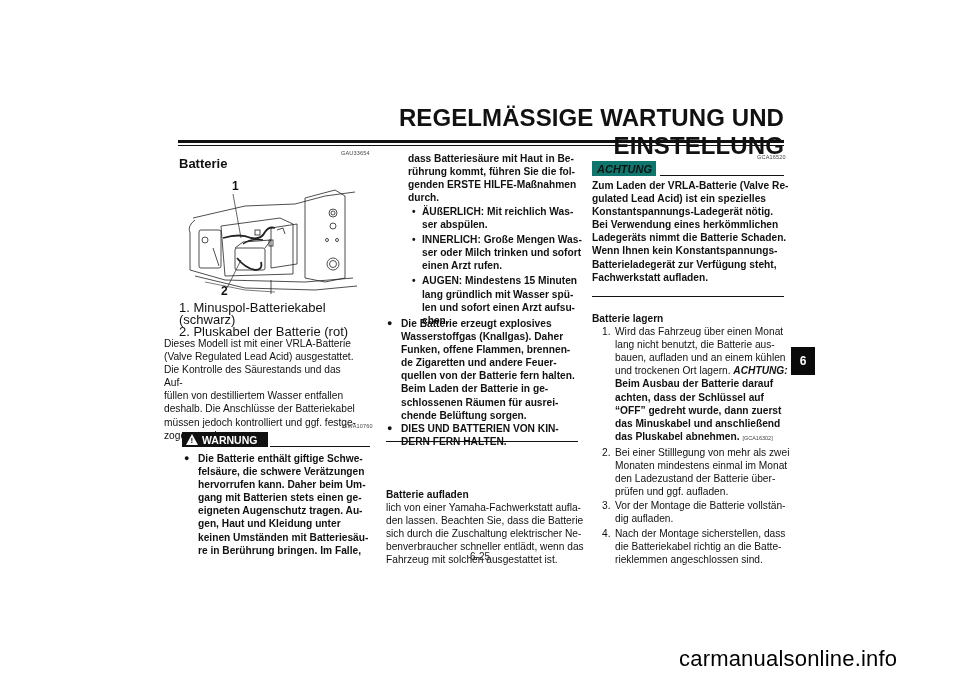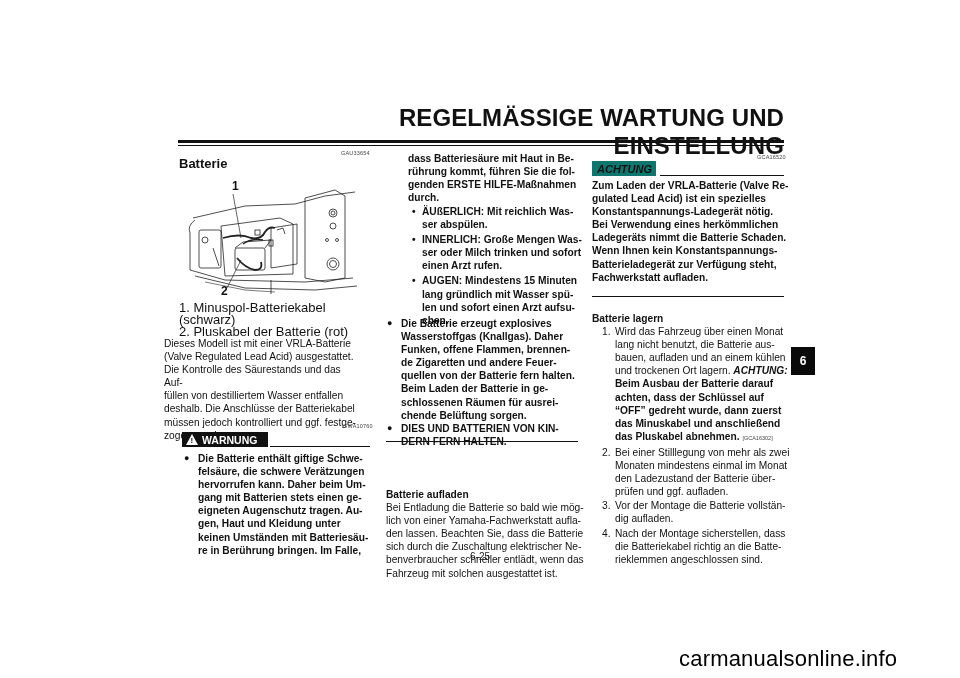--- a/index.html
+++ b/index.html
@@ -183,21 +183,20 @@
       <div>DIES UND BATTERIEN VON KIN-</div>
       <div>DERN FERN HALTEN.</div>
     </div>
   </div>
 </div>
 <div class="abs" style="left:386px; top:441px; width:192px; height:1px; background:#111;"></div>
 
 <div class="col" style="left:386px; top:488px; width:200px;">
   <div class="bold-text">Batterie aufladen</div>
   <div class="body-text">
-    <div>Bei Entladung die Batterie so bald wie mög-</div>
     <div>lich von einer Yamaha-Fachwerkstatt aufla-</div>
     <div>den lassen. Beachten Sie, dass die Batterie</div>
     <div>sich durch die Zuschaltung elektrischer Ne-</div>
     <div>benverbraucher schneller entlädt, wenn das</div>
     <div>Fahrzeug mit solchen ausgestattet ist.</div>
   </div>
 </div>
 
 <div class="code" style="left:757px; top:154px;">GCA16520</div>
 <div class="achtung-label">ACHTUNG</div>

